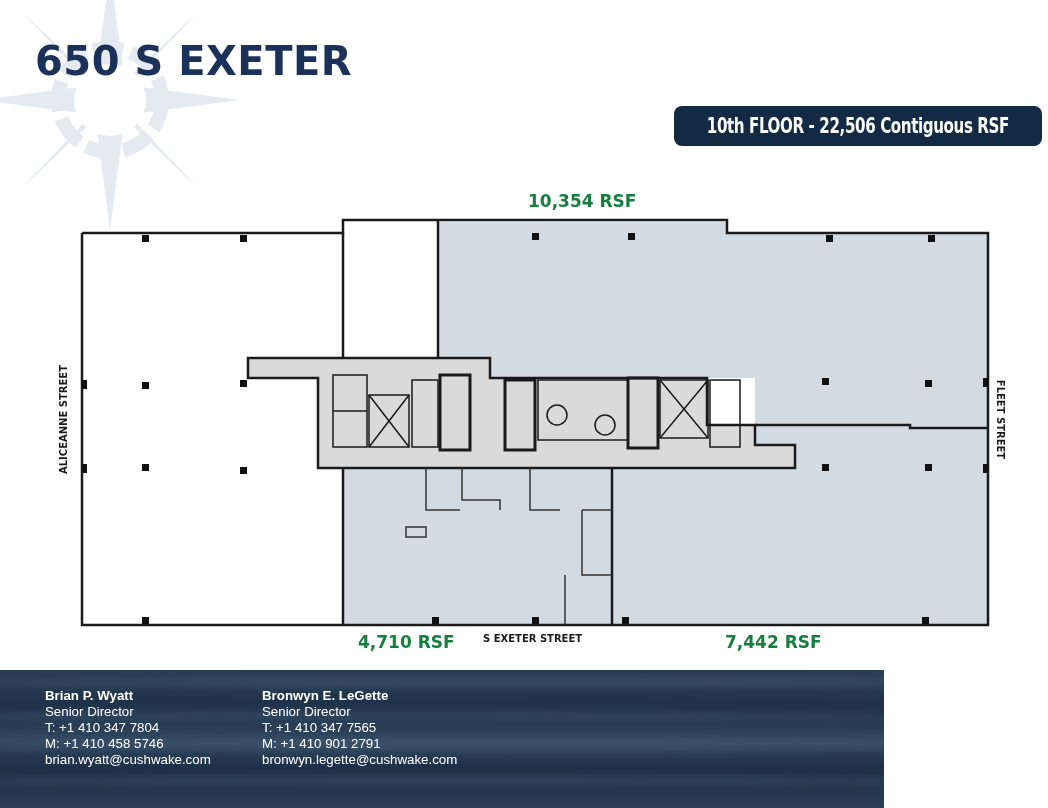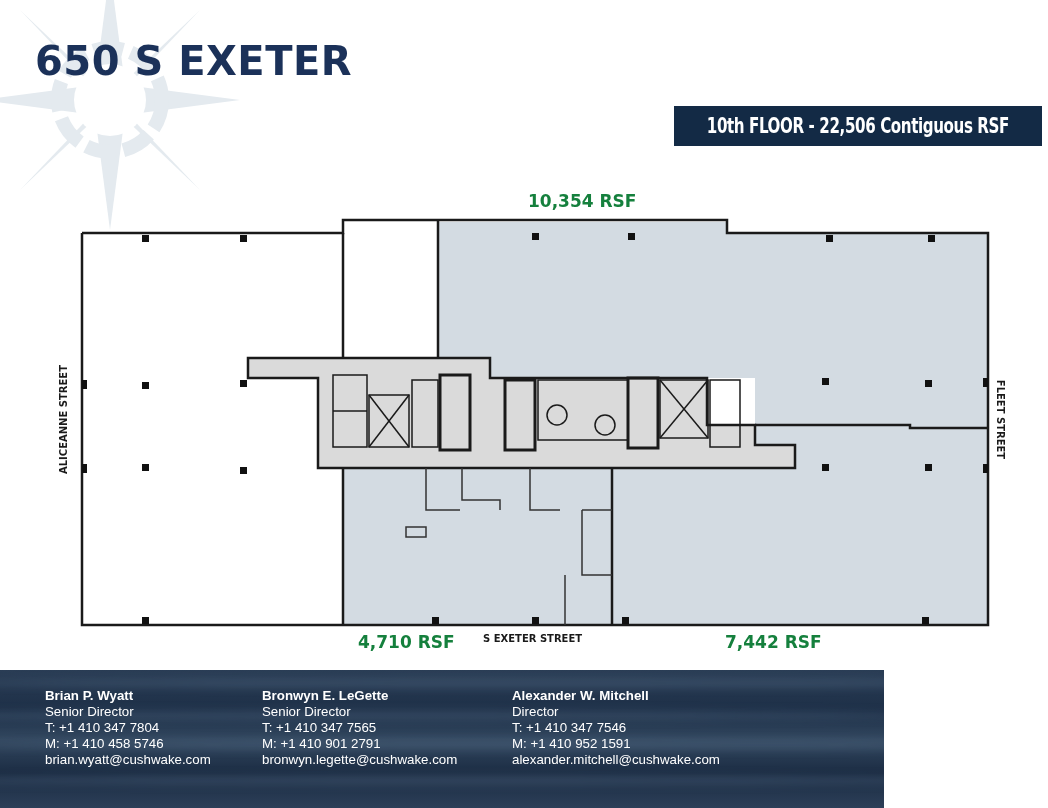--- a/index.html
+++ b/index.html
@@ -14,20 +14,21 @@
     font-size: 40px; font-weight: bold; color: #1b3159; letter-spacing: 0.5px;
     font-family: "DejaVu Sans", sans-serif;
   }
   .floor-banner {
     position: absolute; left: 674px; top: 106px; width: 368px; height: 40px;
     background: #132a45; color: #fff;
     display: flex; align-items: center; justify-content: center;
     font-family: "DejaVu Sans Condensed", "DejaVu Sans", sans-serif;
     font-size: 21px; font-weight: bold; letter-spacing: -0.5px;
     transform-origin: center; 
+    border-radius: 8px;
   }
   .floor-banner span { display: inline-block; transform: scaleX(0.8); white-space: nowrap; }
   .plan { position: absolute; left: 0; top: 0; width: 1048px; height: 670px; }
   .rsf {
     position: absolute; font-size: 17px; font-weight: bold; color: #15803d;
     font-family: "DejaVu Sans", sans-serif;
   }
   .street {
     position: absolute; font-size: 10px; font-weight: bold; color: #1a1a1a;
     font-family: "DejaVu Sans", sans-serif; white-space: nowrap;
@@ -170,21 +171,14 @@
     <div>M: +1 410 458 5746</div>
     <div>brian.wyatt@cushwake.com</div>
   </div>
   <div class="contact" style="left:262px;">
     <div class="name">Bronwyn E. LeGette</div>
     <div>Senior Director</div>
     <div>T: +1 410 347 7565</div>
     <div>M: +1 410 901 2791</div>
     <div>bronwyn.legette@cushwake.com</div>
   </div>
-  <div class="contact" style="left:512px;">
-    <div class="name">Alexander W. Mitchell</div>
-    <div>Director</div>
-    <div>T: +1 410 347 7546</div>
-    <div>M: +1 410 952 1591</div>
-    <div>alexander.mitchell@cushwake.com</div>
-  </div>
 
 </div>
 
 </body></html>

